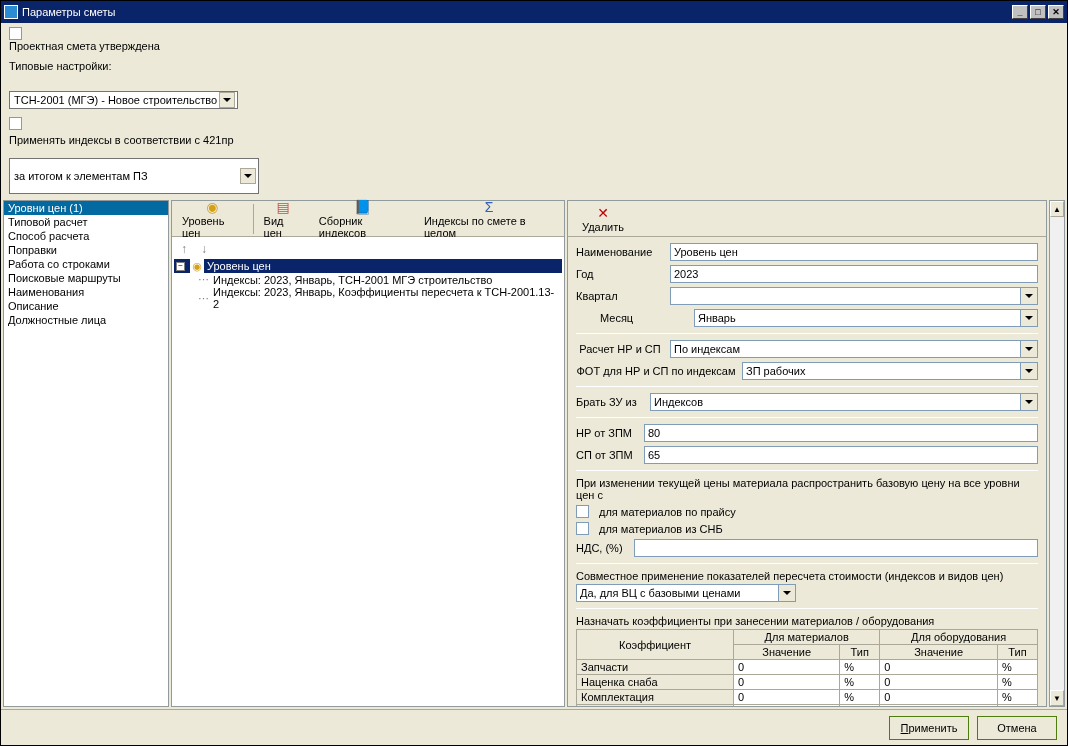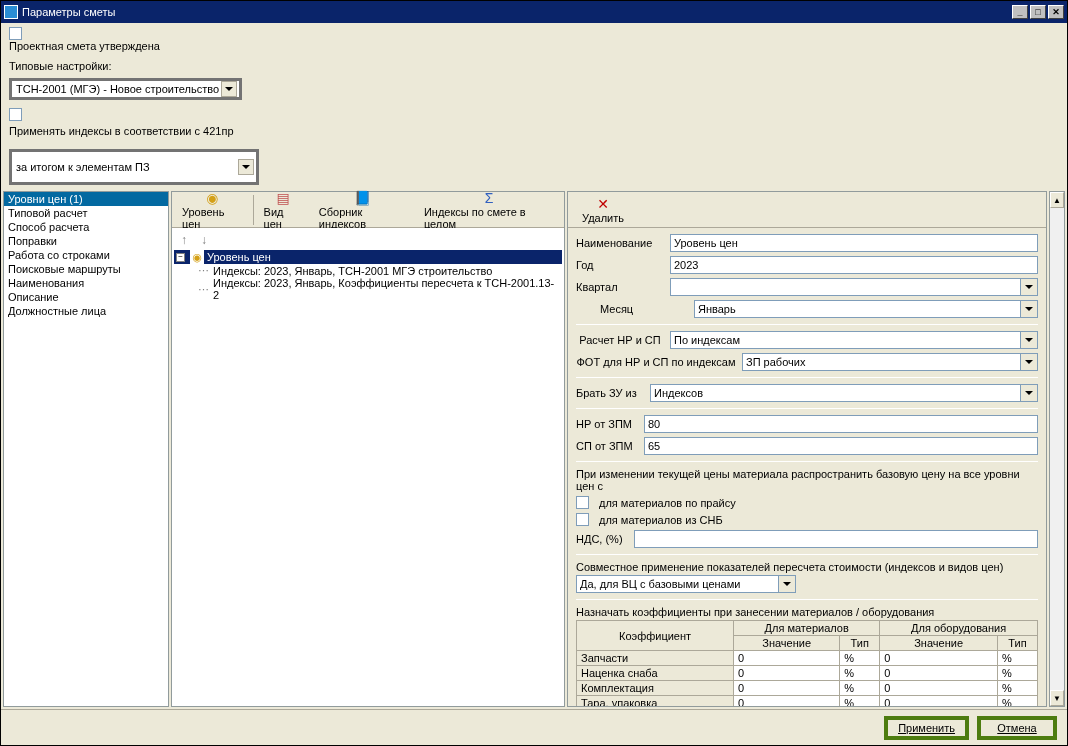--- a/index.html
+++ b/index.html
@@ -5,21 +5,21 @@
 * { box-sizing: border-box; }
 body { margin:0; padding:0; font-family: "Tahoma", "Segoe UI", sans-serif; font-size:11px; background:#fff; }
 .window { width:1068px; height:746px; border:1px solid #000; background:#ece9d8; display:flex; flex-direction:column; }
 .titlebar { height:22px; background:linear-gradient(180deg,#0a246a 0%, #0a246a 100%); color:#fff; display:flex; align-items:center; padding:0 3px; }
 .titlebar .t-icon { width:14px; height:14px; background:#2a8dd4; border:1px solid #fff; margin-right:4px; }
 .titlebar .t-title { flex:1; font-weight:normal; }
 .titlebar .win-btn { width:16px; height:14px; background:#c0c0c0; border:1px solid #fff; border-right-color:#404040; border-bottom-color:#404040; margin-left:2px; display:flex; align-items:center; justify-content:center; color:#000; font-weight:bold; font-size:9px;}
 .row { display:flex; align-items:flex-start;flex-direction:column; }
 .pad { padding:4px 8px; }
 .chk { width:13px; height:13px; background:#fff; border:1px solid #7f9db9; margin-right:4px; flex-shrink:0; }
-.combo { background:#fff; border:3px solid #737373; height:36px; display:flex; align-items:center; padding:0 2px; position:relative; }
+.combo { background:#fff; border:1px solid #737373; height:36px; display:flex; align-items:center; padding:0 2px; position:relative; }
 .combo .combo-txt { flex:1; padding:0 2px; overflow:hidden; white-space:nowrap; }
 .combo .combo-btn { width:16px; height:16px; background:#ece9d8; border:1px solid #aca899; display:flex; align-items:center; justify-content:center; }
 .combo .combo-btn::after { content:""; border-left:4px solid transparent; border-right:4px solid transparent; border-top:4px solid #000; }
 .main-area { flex:1; display:flex; padding:2px; gap:2px; background:#ece9d8; min-height:0; }
 .left-list { width:166px; background:#fff; border:1px solid #919b9c; overflow:auto; }
 .left-list .item { padding:1px 4px; color:#000; cursor:default; }
 .left-list .item.sel { background:#0369a1; color:#fff; }
 .center-col { flex:1; display:flex; flex-direction:column; border:1px solid #919b9c; background:#ece9d8; min-width:0; }
 .toolbar { height:36px; border-bottom:1px solid #aca899; display:flex; align-items:center; padding:0 2px; gap:0; }
 .tb-btn { display:flex; flex-direction:column; align-items:center; justify-content:center; padding:1px 8px; min-width:50px; height:34px; }
@@ -45,40 +45,40 @@
 .fselect { flex:1; display:flex; }
 .fselect .finput { flex:1; border-right:none; }
 .fselect .combo-btn { width:18px; height:18px; background:#ece9d8; border:1px solid #7f9db9; display:flex; align-items:center; justify-content:center; }
 .fselect .combo-btn::after { content:""; border-left:4px solid transparent; border-right:4px solid transparent; border-top:4px solid #000; }
 .hr { height:1px; background:#aca899; margin:6px 0; border-bottom:1px solid #fff; }
 table.grid { border-collapse:collapse; width:100%; }
 table.grid th, table.grid td { border:1px solid #aca899; padding:1px 4px; font-weight:normal; text-align:left; }
 table.grid th { background:#ece9d8; text-align:center; }
 table.grid td.val { background:#fff; }
 .footer { height:36px; border-top:1px solid #aca899; display:flex; align-items:center; justify-content:flex-end; padding:0 10px; gap:8px; background:#ece9d8; }
-.btn { min-width:80px; height:24px; background:#ece9d8; border:4px solid #4d7c0f; display:flex; align-items:center; justify-content:center; padding:0 10px;text-decoration:underline; }
+.btn { min-width:80px; height:24px; background:#ece9d8; border:1px solid #4d7c0f; display:flex; align-items:center; justify-content:center; padding:0 10px; }
 </style>
 </head>
 <body>
 
 <div class="window">
   <div class="titlebar">
     <div class="t-icon"></div>
     <div class="t-title">Параметры сметы</div>
     <div class="win-btn">_</div>
     <div class="win-btn">□</div>
     <div class="win-btn">✕</div>
   </div>
 
   <div class="row pad">
     <div class="chk"></div>
     <span>Проектная смета утверждена</span>
   </div>
 
-  <div class="row pad" style="gap:6px;">
+  <div class="row pad" style="gap:19px;">
     <span>Типовые настройки:</span>
     <div class="combo" style="flex:1;">
       <div class="combo-txt">ТСН-2001 (МГЭ) - Новое строительство</div>
       <div class="combo-btn"></div>
     </div>
   </div>
 
   <div class="row pad" style="gap:12px;">
     <div class="row" style="gap:4px;">
       <div class="chk"></div>

